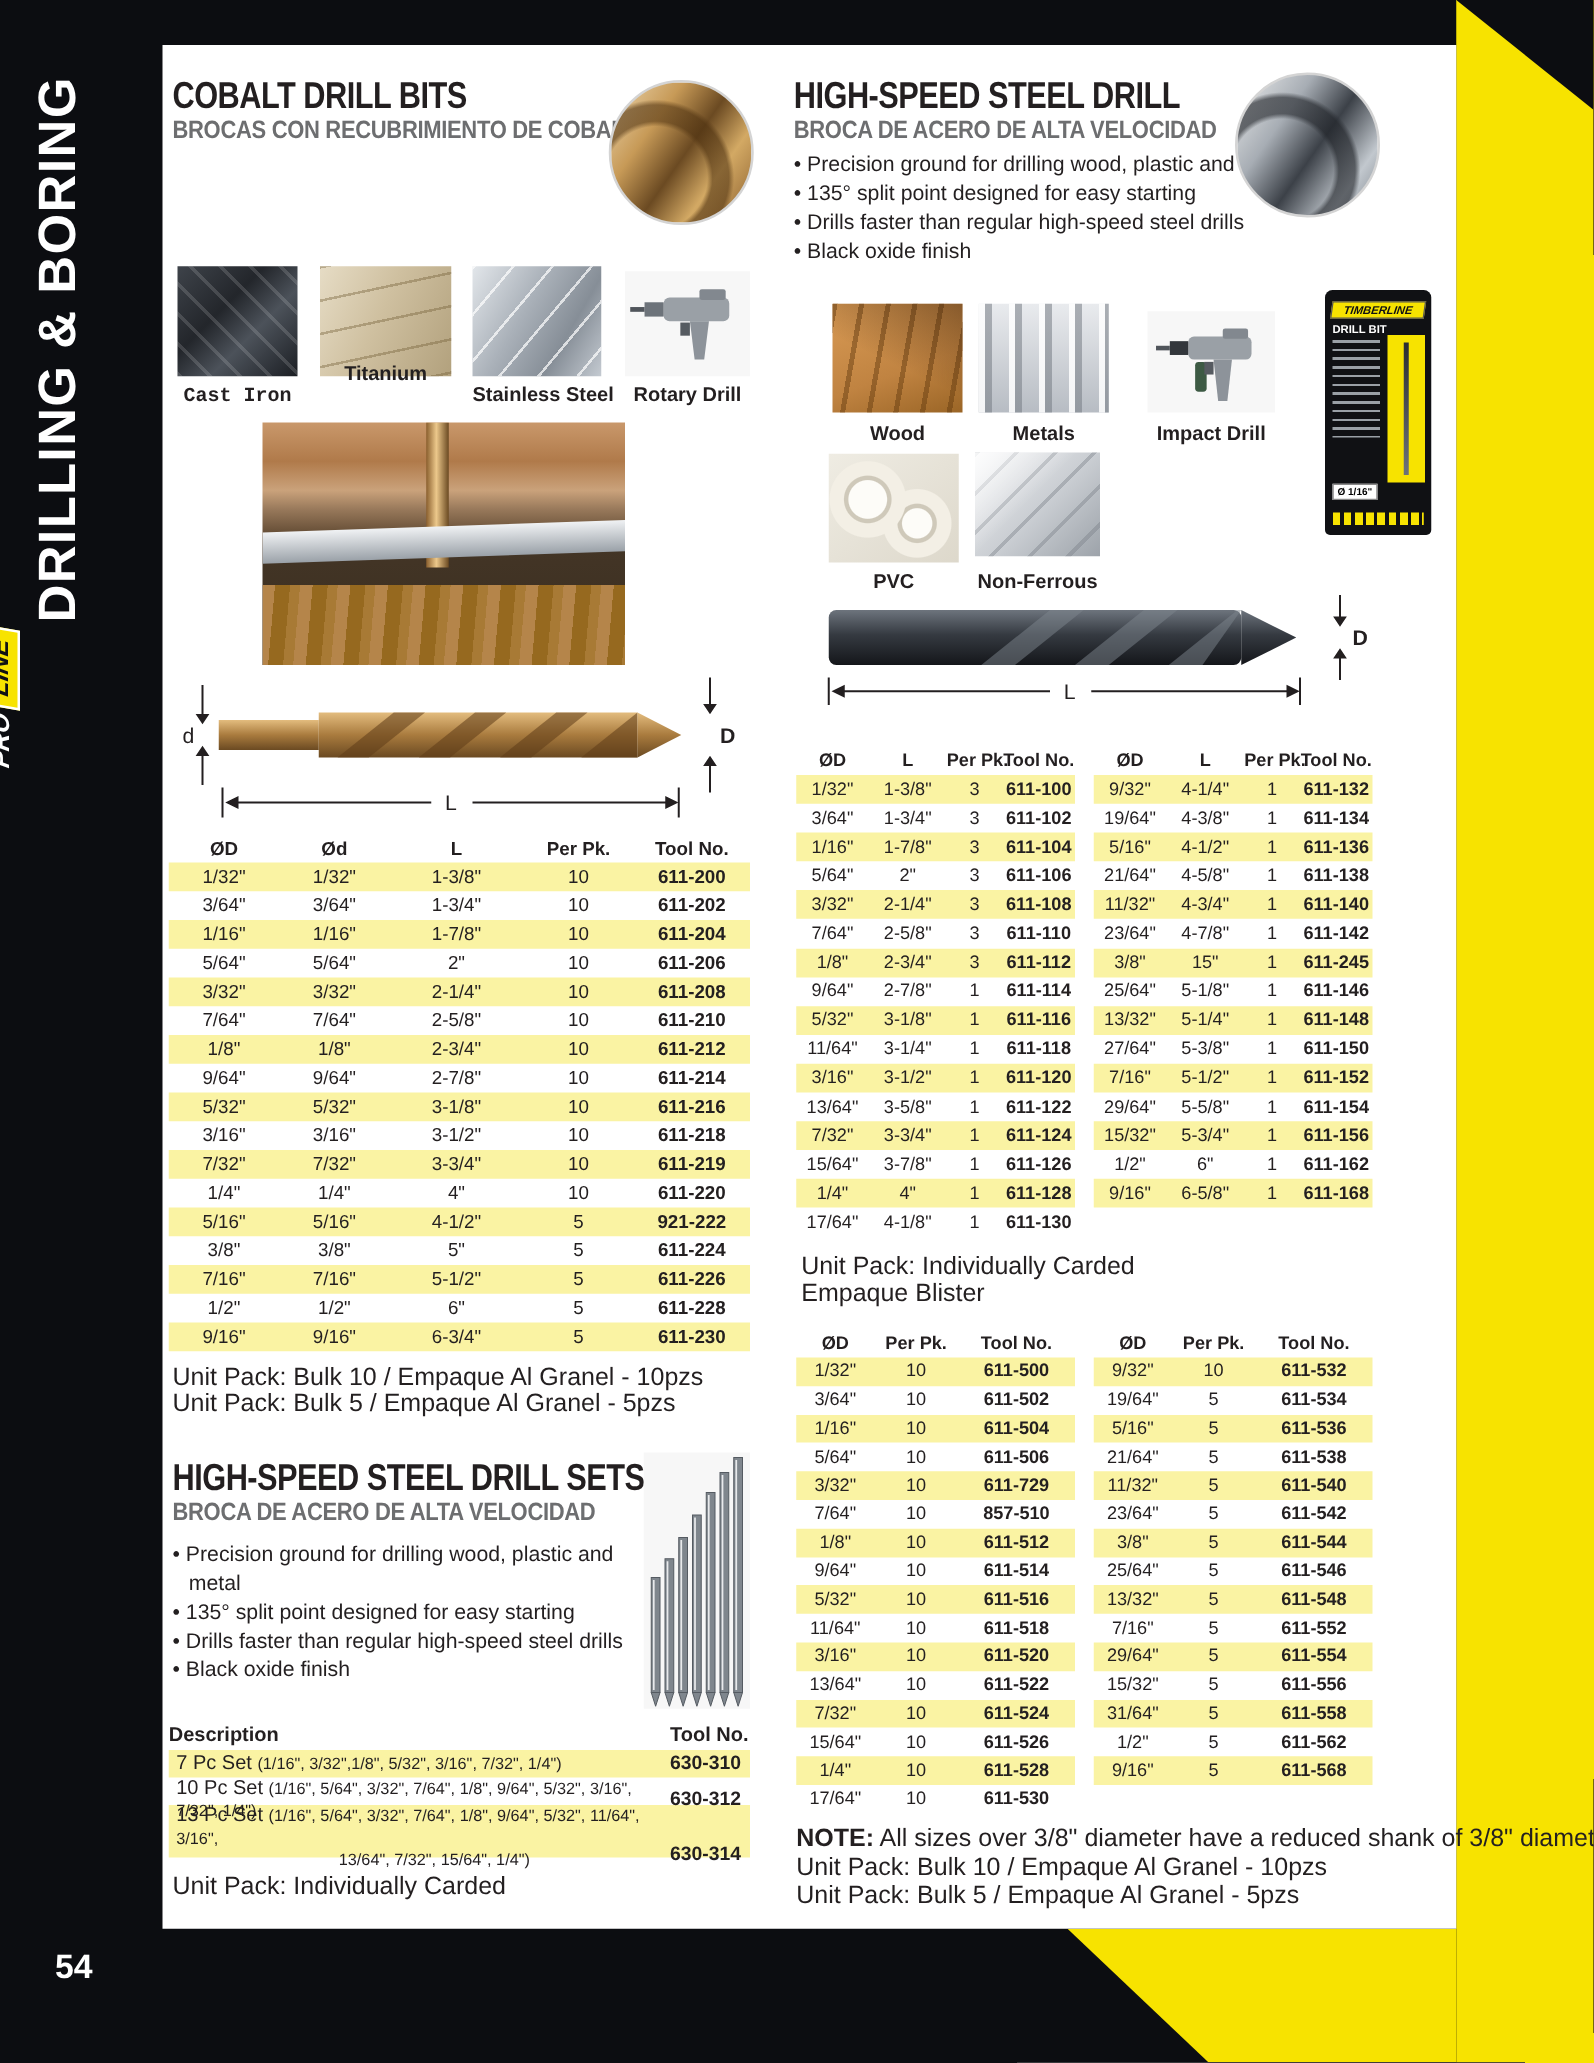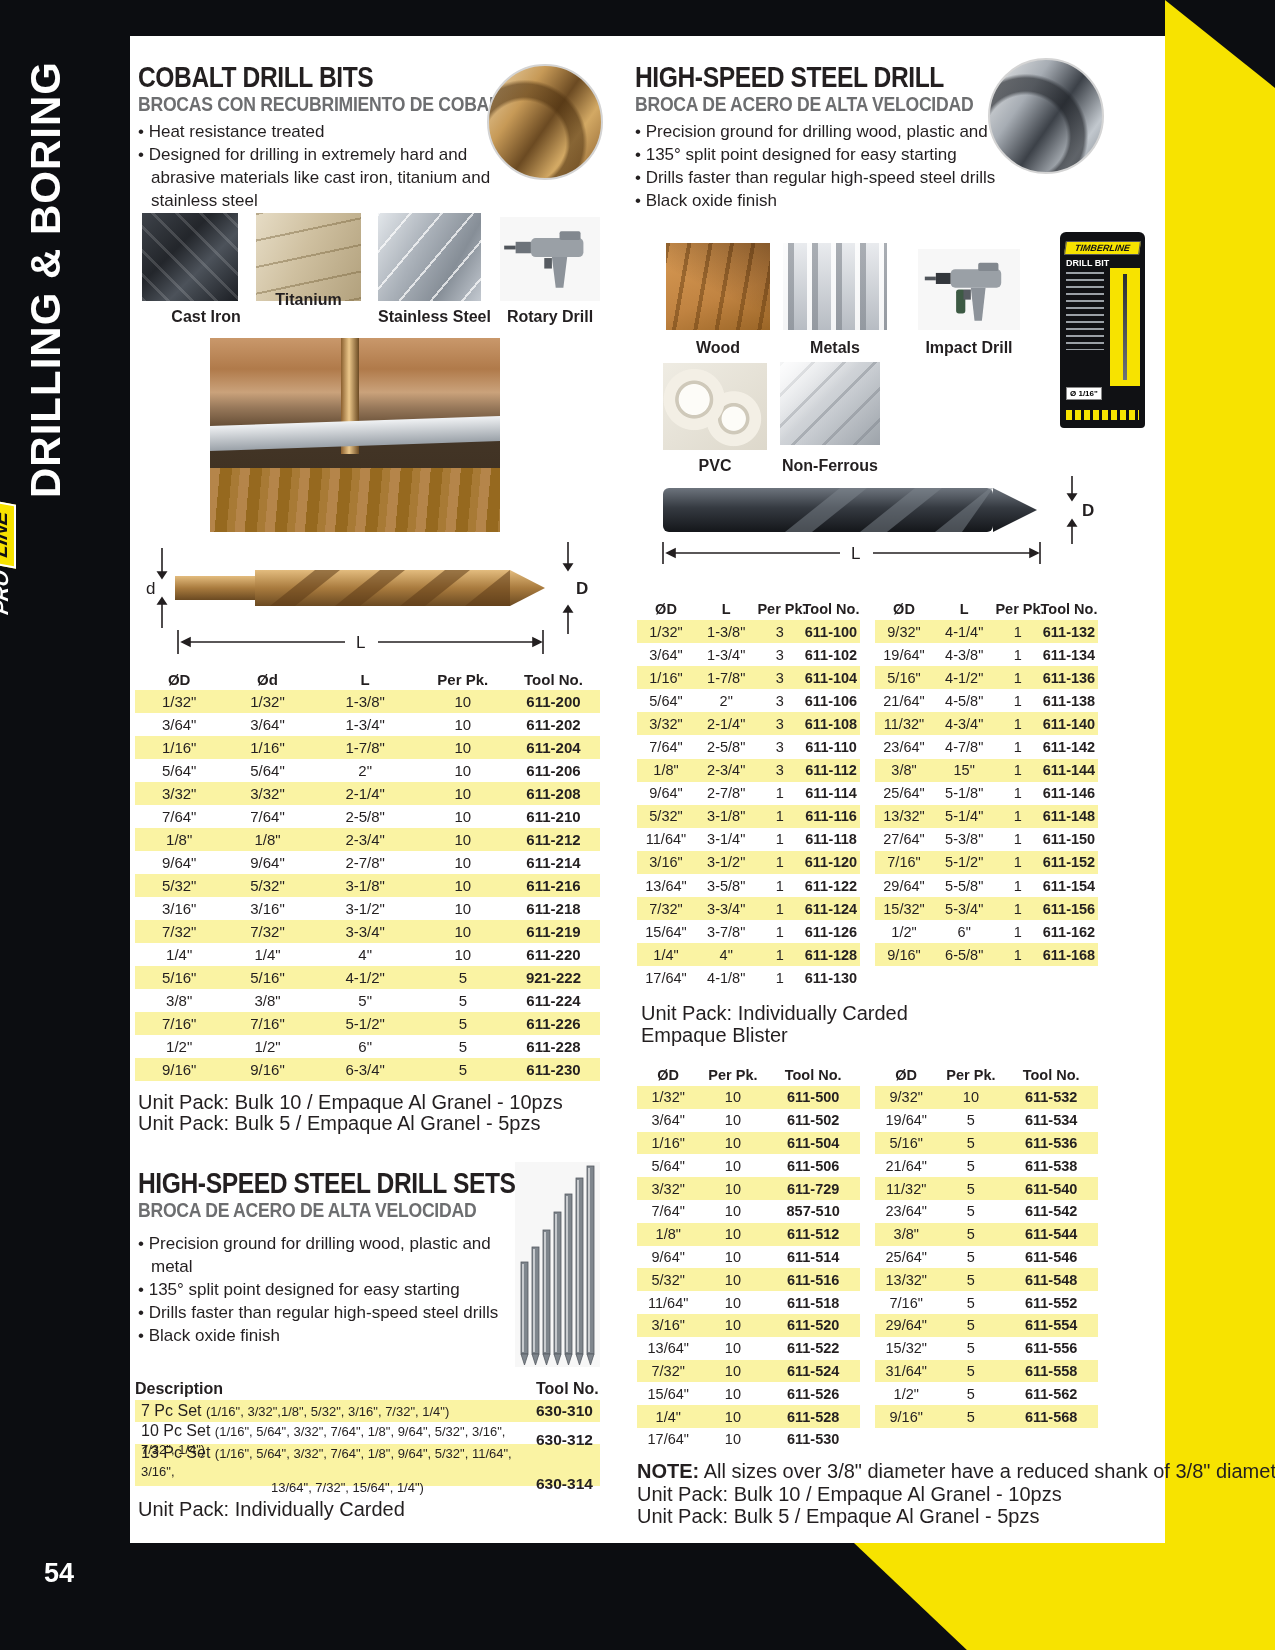--- a/index.html
+++ b/index.html
@@ -145,40 +145,36 @@
     <div class="proline">
       <span class="pro">PRO</span>
       <span class="linebox">LINE</span>
     </div>
   </div>
 
   <div class="card">
 
     <div class="abs h1" style="left:8px;top:24px;">COBALT DRILL BITS</div>
     <div class="abs h2" style="left:8px;top:57px;">BROCAS CON RECUBRIMIENTO DE COBALTO</div>
-    <div class="abs bullets" style="left:8px;top:84px;width:372px;">
-        <div class="bullet">• Heat resistance treated</div>
-        <div class="bullet">• Designed for drilling in extremely hard and abrasive materials like cast iron, titanium and stainless steel</div>
-      </div>
     <div class="circle cobalt" style="left:357px;top:28px;width:116px;height:116px;"></div>
 
     <div class="photo ph-castiron" style="left:12px;top:177px;width:96px;height:88px;"></div>
     <div class="photo ph-titanium" style="left:126px;top:177px;width:105px;height:88px;"></div>
     <div class="photo ph-stainless" style="left:248px;top:177px;width:103px;height:88px;"></div>
     <div class="photo ph-white" style="left:370px;top:181px;width:100px;height:84px;">
       <svg width="100" height="84" viewBox="0 0 100 88">
         <rect x="30" y="22" width="55" height="20" rx="5" fill="#9aa0a6"></rect>
         <rect x="60" y="15" width="22" height="9" rx="2" fill="#82888f"></rect>
         <rect x="14" y="26" width="16" height="12" fill="#6d737a"></rect>
         <rect x="2" y="30" width="12" height="4" fill="#50555b"></rect>
         <polygon points="52,42 68,42 64,74 56,74" fill="#8d939a"></polygon>
         <rect x="44" y="43" width="8" height="11" fill="#565b61"></rect>
       </svg>
     </div>
-    <div class="caption" style="left:28px;top:272px;width:96px;">Cast Iron</div>
+    <div class="caption" style="left:12px;top:272px;width:96px;font-family:Liberation Mono, monospace;">Cast Iron</div>
     <div class="caption" style="left:126px;top:255px;width:105px;">Titanium</div>
     <div class="caption" style="left:248px;top:272px;width:103px;">Stainless Steel</div>
     <div class="caption" style="left:370px;top:272px;width:100px;">Rotary Drill</div>
 
     <div class="photo action" style="left:80px;top:302px;width:290px;height:194px;">
       <div class="bit"></div>
         <div class="plate"></div>
         <div class="wood"></div>
     </div>
 
@@ -635,21 +631,21 @@
           <div class="trow">
             <div class="td">23/64"</div>
             <div class="td">4-7/8"</div>
             <div class="td">1</div>
             <div class="td">611-142</div>
           </div>
           <div class="trow alt">
             <div class="td">3/8"</div>
             <div class="td">15"</div>
             <div class="td">1</div>
-            <div class="td">611-144</div>
+            <div class="td">611-245</div>
           </div>
           <div class="trow">
             <div class="td">25/64"</div>
             <div class="td">5-1/8"</div>
             <div class="td">1</div>
             <div class="td">611-146</div>
           </div>
           <div class="trow alt">
             <div class="td">13/32"</div>
             <div class="td">5-1/4"</div>

